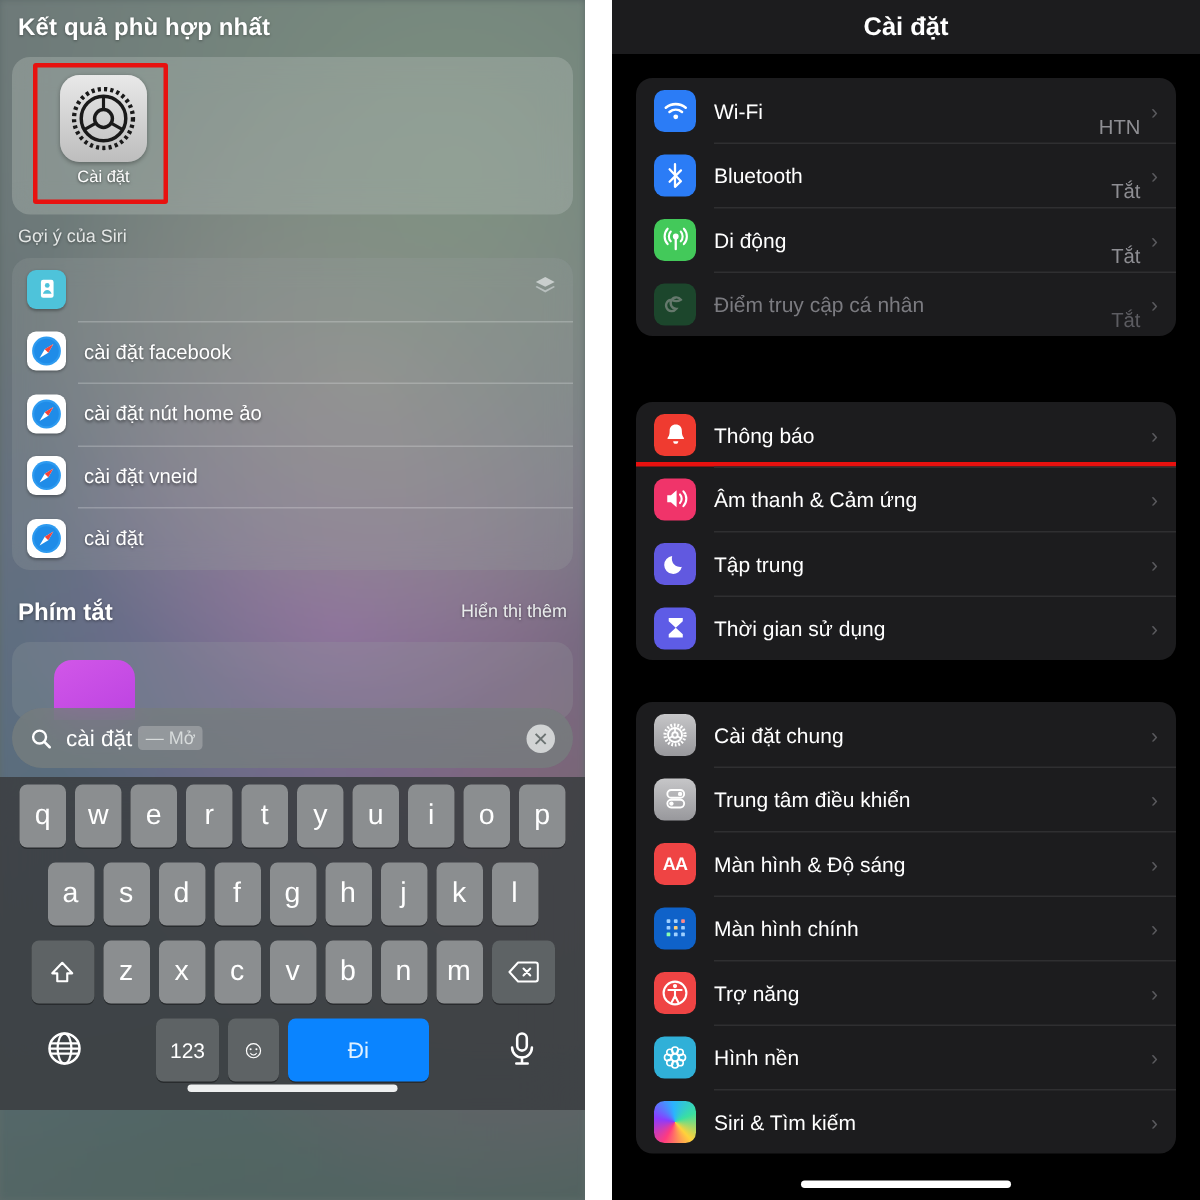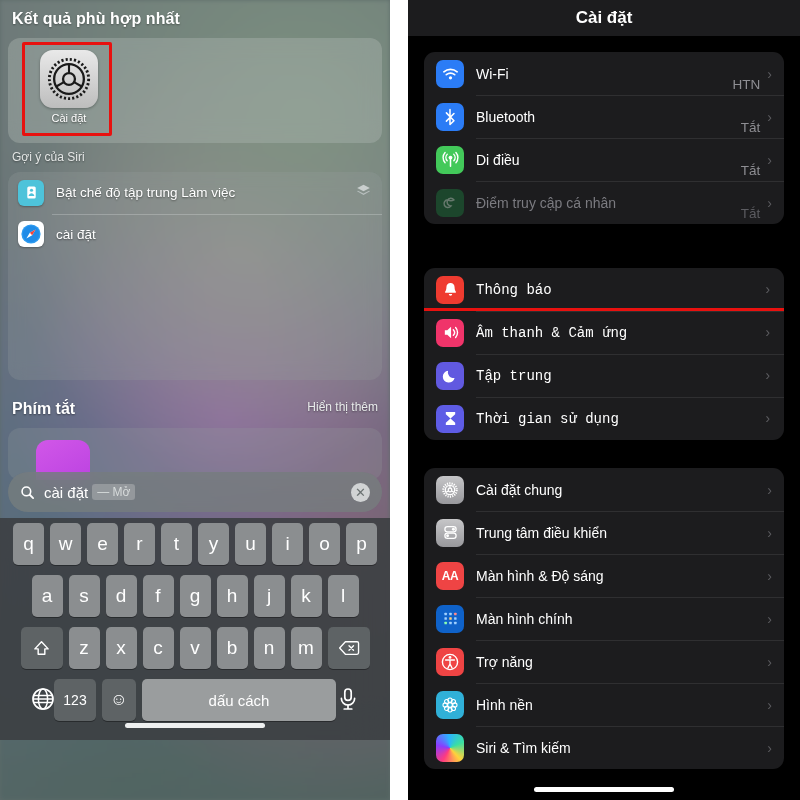--- a/index.html
+++ b/index.html
@@ -173,21 +173,21 @@
   }
   .nav-bar{
     height:36px;background:#1c1c1e;display:flex;align-items:center;justify-content:center;
   }
   .nav-title{font-size:17px;font-weight:700;color:#ffffff;}
   .groups{padding:0 16px;}
   .group{
     background:#1c1c1e;border-radius:11px;overflow:hidden;margin-top:18px;
   }
   .group.g1{margin-top:16px;}
-  .group.g2{margin-top:44px;font-family:Liberation Mono, monospace;}
+  .group.g2{margin-top:44px;}
   .group.g3{margin-top:28px;}
   .row{
     position:relative;display:flex;align-items:center;height:43px;padding:0 12px;
     box-sizing:border-box;
   }
   .row + .row::before{
     content:"";position:absolute;left:52px;right:0;top:0;height:1px;background:#2f2f31;
   }
   .row.dim .row-label{color:#7b7b80;}
   .row.dim .row-value{color:#5c5c61;}
@@ -268,31 +268,63 @@
       <div class="sug-card">
 
         <div class="sug-row">
           <div class="sug-ico ico-focus">
             <svg width="15" height="15" viewBox="0 0 16 16">
               <rect x="3.5" y="1.6" width="9" height="12.8" rx="1.6" fill="#ffffff"></rect>
               <circle cx="8" cy="5.6" r="1.7" fill="#4ec3da"></circle>
               <path d="M4.9 11.6c.5-1.9 1.7-2.8 3.1-2.8s2.6.9 3.1 2.8z" fill="#4ec3da"></path>
             </svg>
           </div>
-          <div class="sug-txt">Bật chế độ tập trung Làm việc</div>
           <div class="sug-right">
             <svg width="17" height="17" viewBox="0 0 20 20">
               <path d="M10 3.2 17.4 7 10 10.8 2.6 7z" fill="#dfe3e3"></path>
               <path d="M3.4 10.2 10 13.6l6.6-3.4 1 .8L10 15.2 2.4 11z" fill="#c9cfcf"></path>
             </svg>
           </div>
         </div>
 
-
-
+        <div class="sug-row">
+          <div class="sug-ico ico-safari">
+            <svg width="24" height="24" viewBox="0 0 24 24">
+              <circle cx="12" cy="12" r="9.6" fill="#2e9bf0"></circle>
+              <circle cx="12" cy="12" r="8.2" fill="#1f8ce8"></circle>
+              <path d="M16.6 7.4 10.8 10.8 7.4 16.6 13.2 13.2z" fill="#ffffff"></path>
+              <path d="M16.6 7.4 10.8 10.8 13.2 13.2z" fill="#f4443a"></path>
+            </svg>
+          </div>
+          <div class="sug-txt">cài đặt facebook</div>
+        </div>
+
+        <div class="sug-row">
+          <div class="sug-ico ico-safari">
+            <svg width="24" height="24" viewBox="0 0 24 24">
+              <circle cx="12" cy="12" r="9.6" fill="#2e9bf0"></circle>
+              <circle cx="12" cy="12" r="8.2" fill="#1f8ce8"></circle>
+              <path d="M16.6 7.4 10.8 10.8 7.4 16.6 13.2 13.2z" fill="#ffffff"></path>
+              <path d="M16.6 7.4 10.8 10.8 13.2 13.2z" fill="#f4443a"></path>
+            </svg>
+          </div>
+          <div class="sug-txt">cài đặt nút home ảo</div>
+        </div>
+
+        <div class="sug-row">
+          <div class="sug-ico ico-safari">
+            <svg width="24" height="24" viewBox="0 0 24 24">
+              <circle cx="12" cy="12" r="9.6" fill="#2e9bf0"></circle>
+              <circle cx="12" cy="12" r="8.2" fill="#1f8ce8"></circle>
+              <path d="M16.6 7.4 10.8 10.8 7.4 16.6 13.2 13.2z" fill="#ffffff"></path>
+              <path d="M16.6 7.4 10.8 10.8 13.2 13.2z" fill="#f4443a"></path>
+            </svg>
+          </div>
+          <div class="sug-txt">cài đặt vneid</div>
+        </div>
 
         <div class="sug-row">
           <div class="sug-ico ico-safari">
             <svg width="24" height="24" viewBox="0 0 24 24">
               <circle cx="12" cy="12" r="9.6" fill="#2e9bf0"></circle>
               <circle cx="12" cy="12" r="8.2" fill="#1f8ce8"></circle>
               <path d="M16.6 7.4 10.8 10.8 7.4 16.6 13.2 13.2z" fill="#ffffff"></path>
               <path d="M16.6 7.4 10.8 10.8 13.2 13.2z" fill="#f4443a"></path>
             </svg>
           </div>
@@ -363,21 +395,21 @@
             <svg width="22" height="18" viewBox="0 0 24 20">
               <path d="M8 3h13a1.6 1.6 0 0 1 1.6 1.6v10.8A1.6 1.6 0 0 1 21 17H8L1.6 10z" fill="none" stroke="#ffffff" stroke-width="1.5" stroke-linejoin="round"></path>
               <path d="M12 7.4 17 12.6M17 7.4 12 12.6" stroke="#ffffff" stroke-width="1.5" stroke-linecap="round"></path>
             </svg>
           </div>
         </div>
 
         <div class="krow r4">
           <div class="key dark num">123</div>
           <div class="key dark emoji">☺</div>
-          <div class="key space">dấu cách</div>
+          <div class="key go">Đi</div>
         </div>
 
         <div class="kbar">
           <div class="globe-ico">
             <svg width="26" height="26" viewBox="0 0 26 26">
               <circle cx="13" cy="13" r="10" fill="none" stroke="#ffffff" stroke-width="1.7"></circle>
               <ellipse cx="13" cy="13" rx="4.6" ry="10" fill="none" stroke="#ffffff" stroke-width="1.5"></ellipse>
               <path d="M3.4 9.6h19.2M3.4 16.4h19.2M3 13h20" stroke="#ffffff" stroke-width="1.5"></path>
             </svg>
           </div>
@@ -432,21 +464,21 @@
         </div>
 
         <div class="row">
           <div class="row-ico ic-green">
             <svg width="19" height="19" viewBox="0 0 20 20">
               <circle cx="10" cy="8" r="2" fill="#fff"></circle>
               <path d="M6.5 4.6a5 5 0 0 0 0 6.8M13.5 4.6a5 5 0 0 1 0 6.8M4.3 2.6a8 8 0 0 0 0 10.8M15.7 2.6a8 8 0 0 1 0 10.8" fill="none" stroke="#fff" stroke-width="1.5" stroke-linecap="round"></path>
               <path d="M10 10v7" stroke="#fff" stroke-width="1.6" stroke-linecap="round"></path>
             </svg>
           </div>
-          <div class="row-label">Di điều</div>
+          <div class="row-label">Di động</div>
           <div class="row-value">Tắt</div>
           <div class="chev">›</div>
         </div>
 
         <div class="row dim">
           <div class="row-ico ic-green-d">
             <svg width="19" height="19" viewBox="0 0 20 20">
               <path d="M13.6 7.2a4 4 0 1 0-3.2 6.4 4 4 0 1 1-3.2-6.4 6 6 0 0 0 6.4 0z" fill="none" stroke="#bfe8cd" stroke-width="1.6"></path>
             </svg>
           </div>

